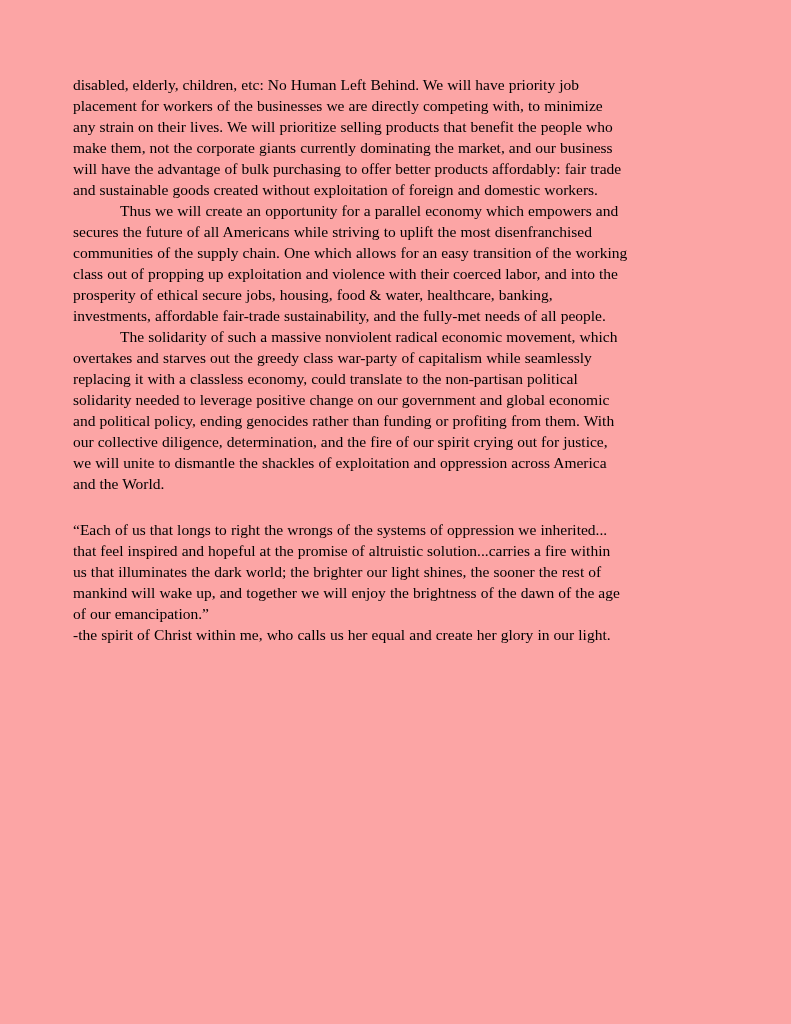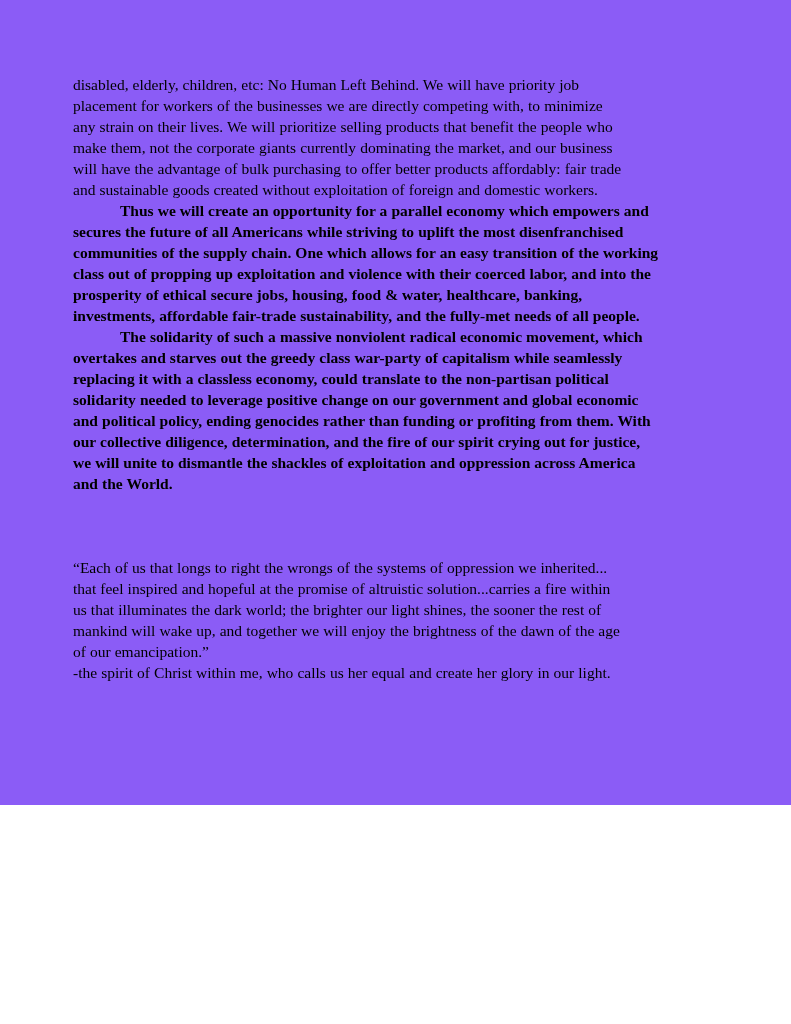--- a/index.html
+++ b/index.html
@@ -3,40 +3,39 @@
 <meta charset="utf-8">
 <style>
   html, body {
     margin: 0;
     padding: 0;
     background: #ffffff;
   }
   .page {
     position: relative;
     width: 791px;
-    height: 805px;
-    background: #8b5cf6;
+    height: 1024px;
+    background: #fca5a5;
     box-sizing: border-box;
     padding: 74px 68px 0 73px;
     overflow: hidden;
   }
   .doc-body {
     font-family: "Liberation Serif", "DejaVu Serif", serif;
     font-size: 15.5px;
     line-height: 21px;
     color: #000000;
   }
   .para {
     margin: 0;
     white-space: pre-line; 
     word-spacing: 0.2px;
   }
   .para.indent {
     text-indent: 47px;
-    font-weight: bold;
   }
 </style>
 </head>
 <body>
 
 <div class="page">
   <div class="doc-body" id="doc-body">
       <p class="para">disabled, elderly, children, etc: No Human Left Behind. We will have priority job
 placement for workers of the businesses we are directly competing with, to minimize
 any strain on their lives. We will prioritize selling products that benefit the people who
@@ -50,20 +49,20 @@
 prosperity of ethical secure jobs, housing, food &amp; water, healthcare, banking,
 investments, affordable fair-trade sustainability, and the fully-met needs of all people.</p>
       <p class="para indent">The solidarity of such a massive nonviolent radical economic movement, which
 overtakes and starves out the greedy class war-party of capitalism while seamlessly
 replacing it with a classless economy, could translate to the non-partisan political
 solidarity needed to leverage positive change on our government and global economic
 and political policy, ending genocides rather than funding or profiting from them. With
 our collective diligence, determination, and the fire of our spirit crying out for justice,
 we will unite to dismantle the shackles of exploitation and oppression across America
 and the World.</p>
-      <p class="para" style="margin-top: 63px;">“Each of us that longs to right the wrongs of the systems of oppression we inherited...
+      <p class="para" style="margin-top: 25px;">“Each of us that longs to right the wrongs of the systems of oppression we inherited...
 that feel inspired and hopeful at the promise of altruistic solution...carries a fire within
 us that illuminates the dark world; the brighter our light shines, the sooner the rest of
 mankind will wake up, and together we will enjoy the brightness of the dawn of the age
 of our emancipation.”</p>
       <p class="para">-the spirit of Christ within me, who calls us her equal and create her glory in our light.</p>
     </div>
 </div>
 
 </body></html>

